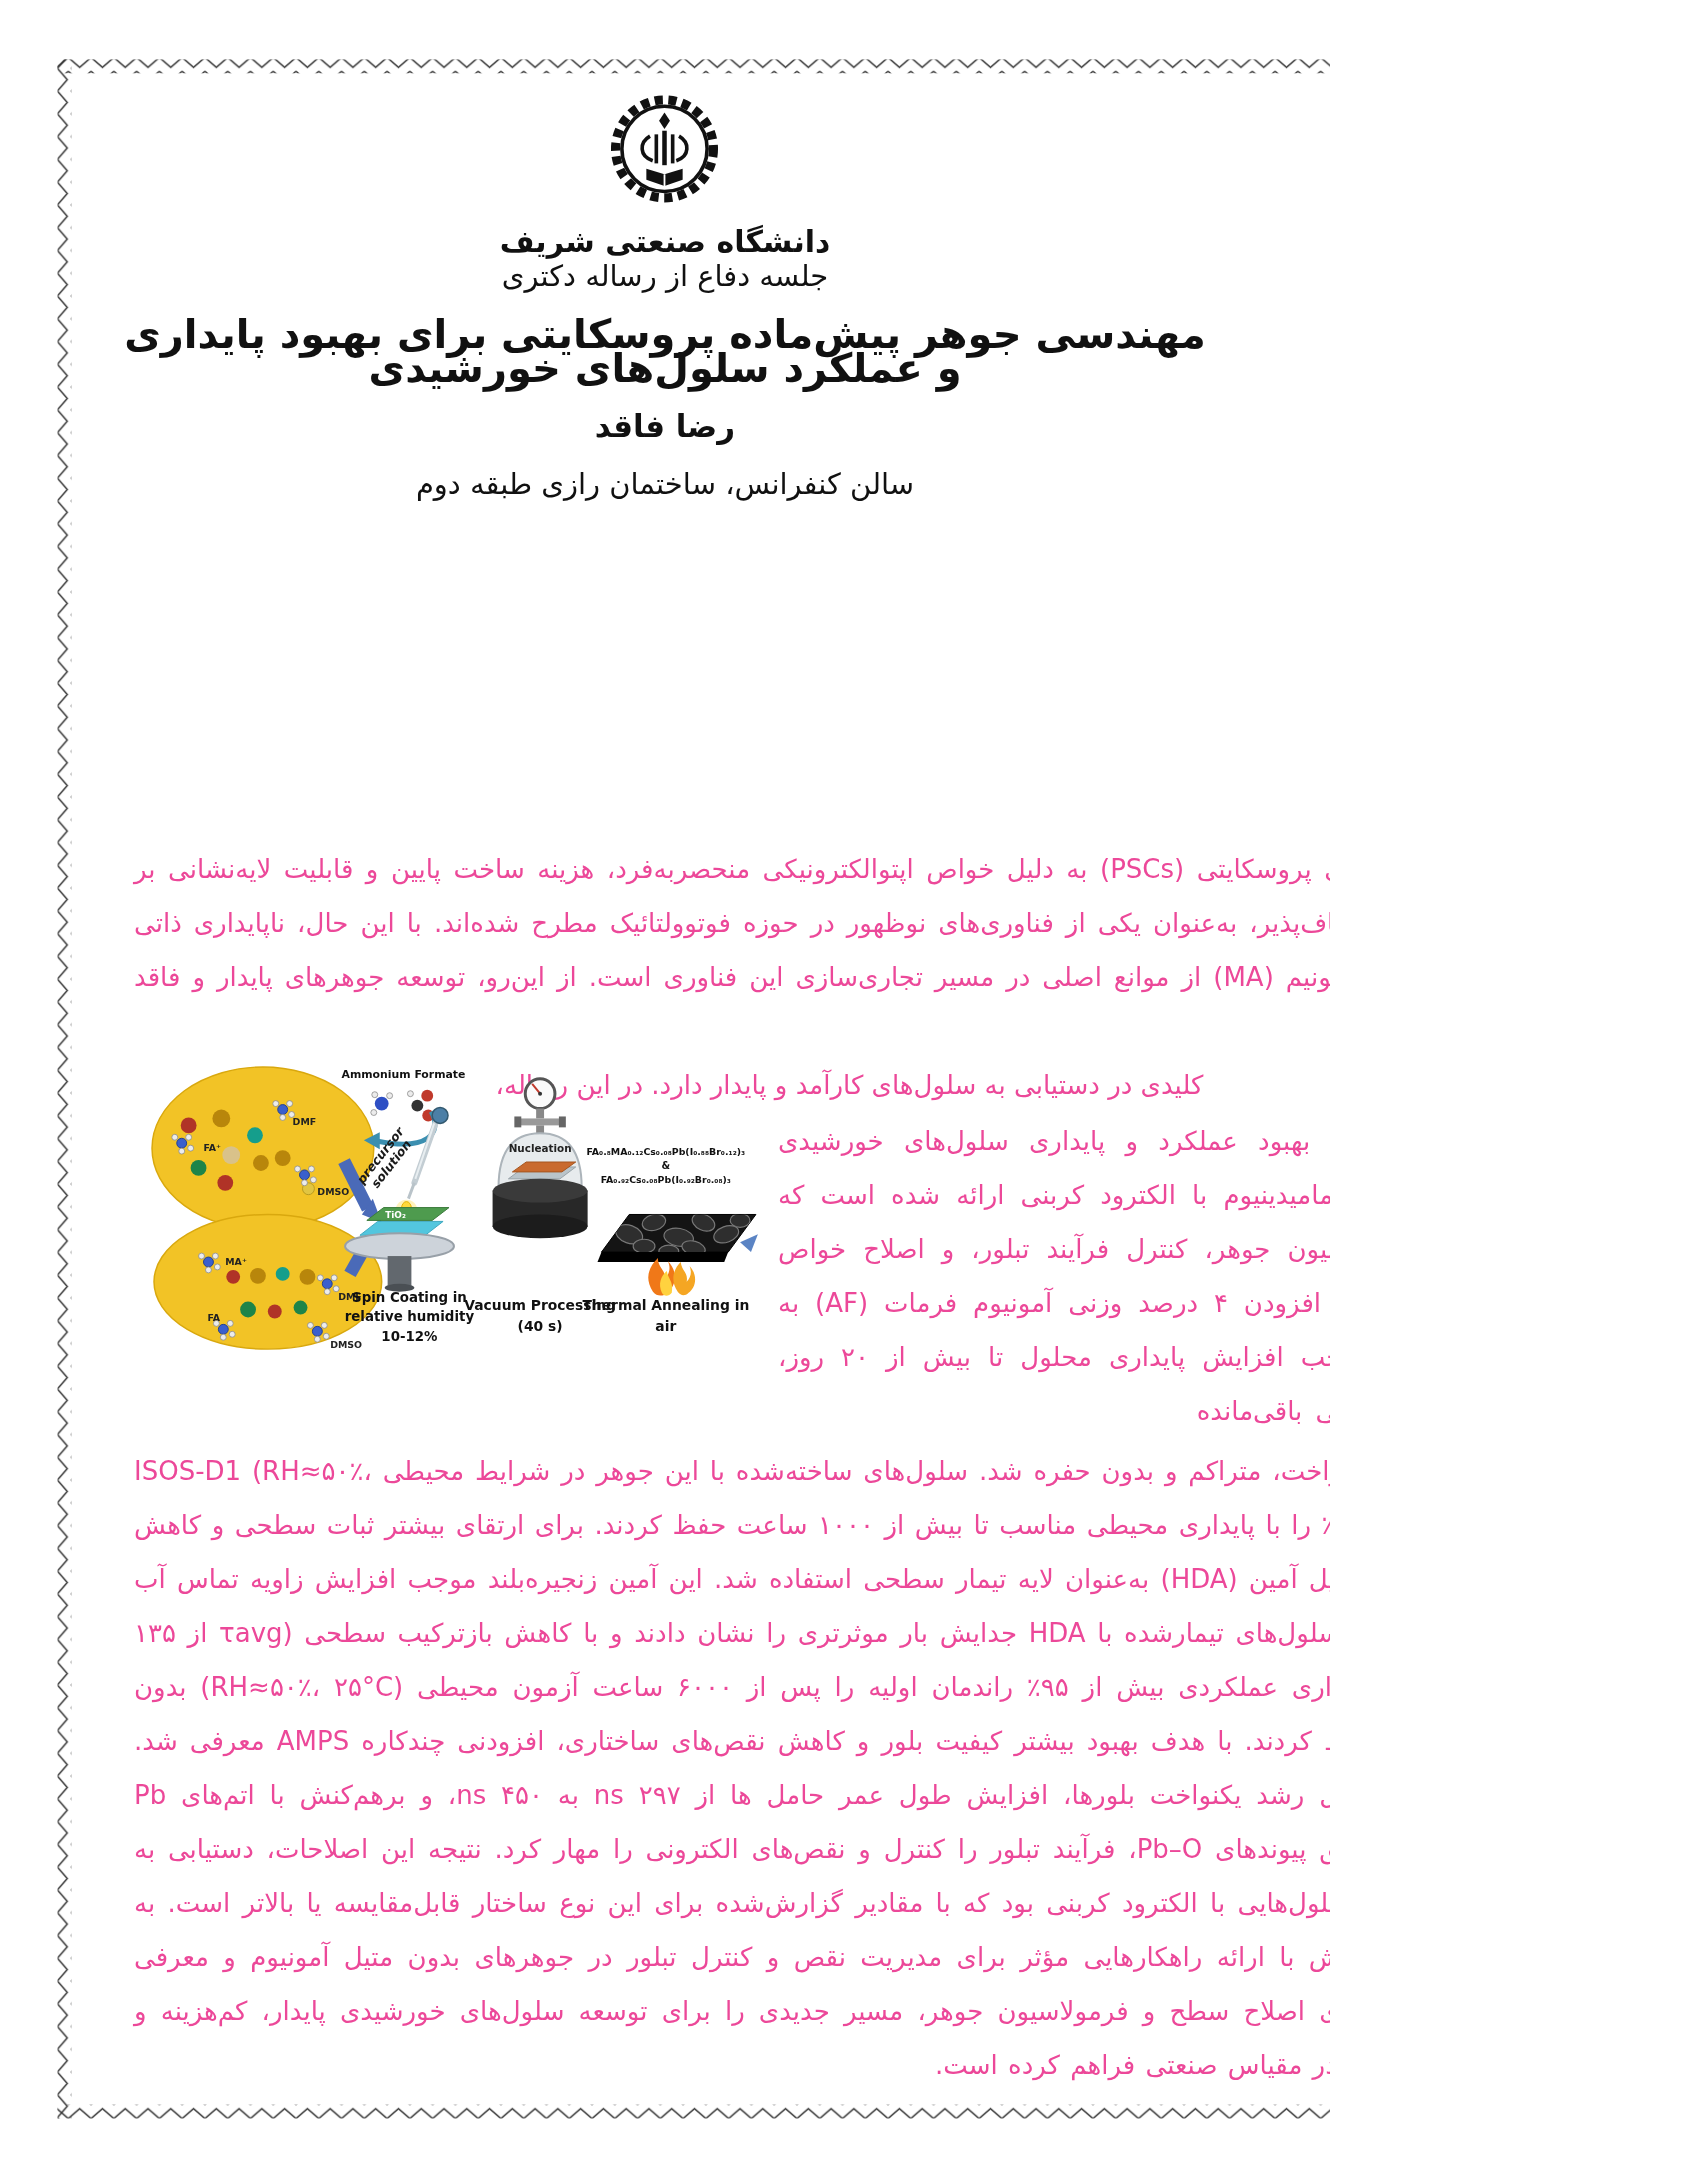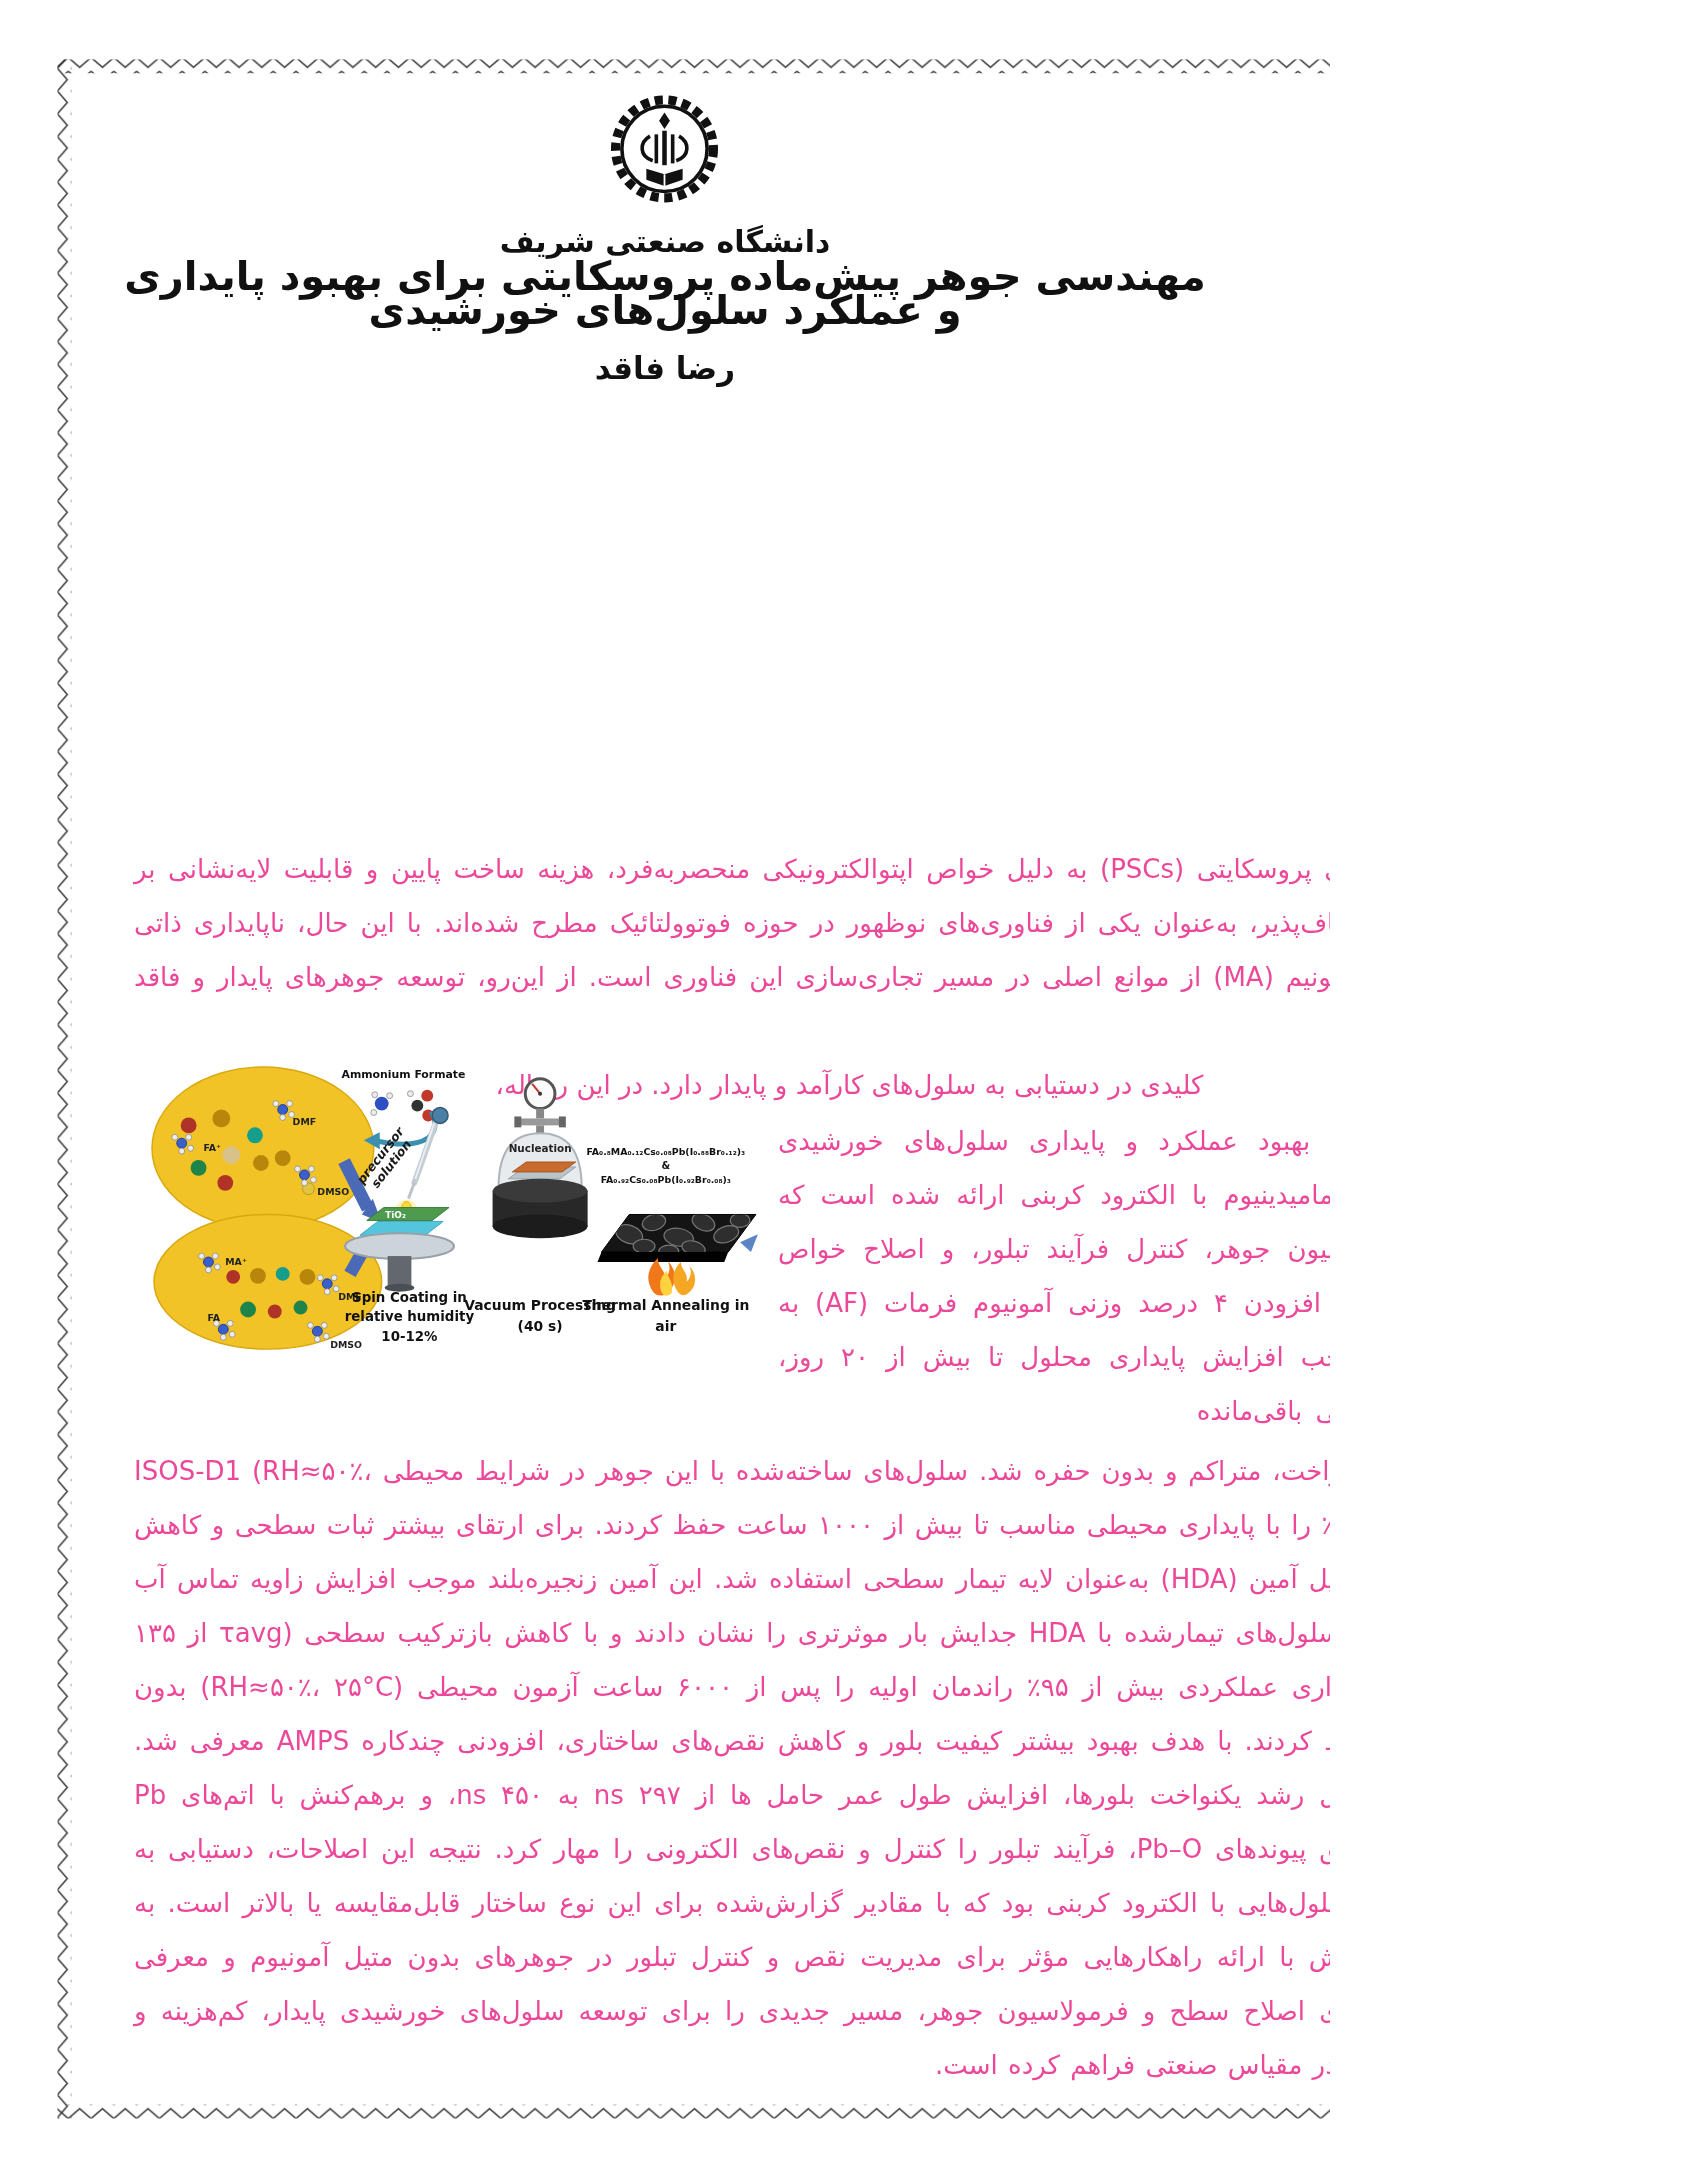--- a/index.html
+++ b/index.html
@@ -62,22 +62,24 @@
         <path d="M79 50 V82" stroke="#111" stroke-width="4"></path>
         <path d="M54 52 C42 59 42 74 57 79" fill="none" stroke="#111" stroke-width="4"></path>
         <path d="M86 52 C98 59 98 74 83 79" fill="none" stroke="#111" stroke-width="4"></path>
         <path d="M50 88 L70 94 L90 88 L90 100 L70 107 L50 100 Z" fill="#111"></path>
         <path d="M70 94 V107" stroke="#fff" stroke-width="2"></path>
       </svg>
       <div class="logo-calligraphy">دانشگاه صنعتی شریف</div>
     </div>
 
     
+    <div class="hline h-normal">جلسه دفاع از رساله دکتری</div>
     <div class="hline h-bold">مهندسی جوهر پیش‌ماده پروسکایتی برای بهبود پایداری و عملکرد سلول‌های خورشیدی</div>
     <div class="hline h-name">رضا فاقد</div>
+    <div class="hline h-normal">سالن کنفرانس، ساختمان رازی طبقه دوم</div>
   </div>
 
   <div class="abstract">
     <div class="abs-p1">سلول‌های خورشیدی پروسکایتی (PSCs) به دلیل خواص اپتوالکترونیکی منحصربه‌فرد، هزینه ساخت پایین و قابلیت لایه‌نشانی بر روی زیرلایه‌های انعطاف‌پذیر، به‌عنوان یکی از فناوری‌های نوظهور در حوزه فوتوولتائیک مطرح شده‌اند. با این حال، ناپایداری ذاتی ترکیبات حاوی متیل‌آمونیم (MA) از موانع اصلی در مسیر تجاری‌سازی این فناوری است. از این‌رو، توسعه جوهرهای پایدار و فاقد MA نقش</div>
     <div class="abs-p2-intro">کلیدی در دستیابی به سلول‌های کارآمد و پایدار دارد. در این رساله،</div>
     <div class="abs-p2">رویکردی جامع برای بهبود عملکرد و پایداری سلول‌های خورشیدی پروسکایتی برپایه فرمامیدینیوم با الکترود کربنی ارائه شده است که بر مهندسی فرمولاسیون جوهر، کنترل فرآیند تبلور، و اصلاح خواص سطحی تمرکز دارد. افزودن ۴ درصد وزنی آمونیوم فرمات (AF) به جوهر فاقد MA موجب افزایش پایداری محلول تا بیش از ۲۰ روز، حذف فازهای ناخالصی باقی‌مانده</div>
     <div class="abs-p3">و ایجاد فیلم‌هایی یکنواخت، متراکم و بدون حفره شد. سلول‌های ساخته‌شده با این جوهر در شرایط محیطی ISOS-D1 (RH≈۵۰٪، ۲۵°C) بازدهی ۱۹/۴۰٪ را با پایداری محیطی مناسب تا بیش از ۱۰۰۰ ساعت حفظ کردند. برای ارتقای بیشتر ثبات سطحی و کاهش بازترکیب، از هگزادسیل آمین (HDA) به‌عنوان لایه تیمار سطحی استفاده شد. این آمین زنجیره‌بلند موجب افزایش زاویه تماس آب از ۵۱° به ۸۷° شد. سلول‌های تیمارشده با HDA جدایش بار موثرتری را نشان دادند و با کاهش بازترکیب سطحی (τavg از ۱۳۵ ns به ۳۳۶ ns)، پایداری عملکردی بیش از ۹۵٪ راندمان اولیه را پس از ۶۰۰۰ ساعت آزمون محیطی (RH≈۵۰٪، ۲۵°C) بدون پوشش حفاظتی حفظ کردند. با هدف بهبود بیشتر کیفیت بلور و کاهش نقص‌های ساختاری، افزودنی چندکاره AMPS معرفی شد. این مولکول با تسهیل رشد یکنواخت بلورها، افزایش طول عمر حامل ها از ۲۹۷ ns به ۴۵۰ ns، و برهم‌کنش با اتم‌های Pb غیرهم‌پیوندی از طریق پیوندهای Pb–O، فرآیند تبلور را کنترل و نقص‌های الکترونی را مهار کرد. نتیجه این اصلاحات، دستیابی به بازدهی ۲۰/۲۳٪ در سلول‌هایی با الکترود کربنی بود که با مقادیر گزارش‌شده برای این نوع ساختار قابل‌مقایسه یا بالاتر است. به طور کلی، این پژوهش با ارائه راهکارهایی مؤثر برای مدیریت نقص و کنترل تبلور در جوهرهای بدون متیل آمونیوم و معرفی ترکیبات کاربردی برای اصلاح سطح و فرمولاسیون جوهر، مسیر جدیدی را برای توسعه سلول‌های خورشیدی پایدار، کم‌هزینه و مناسب برای ساخت در مقیاس صنعتی فراهم کرده است.</div>
   </div>
 
   <div class="figure-wrap">

